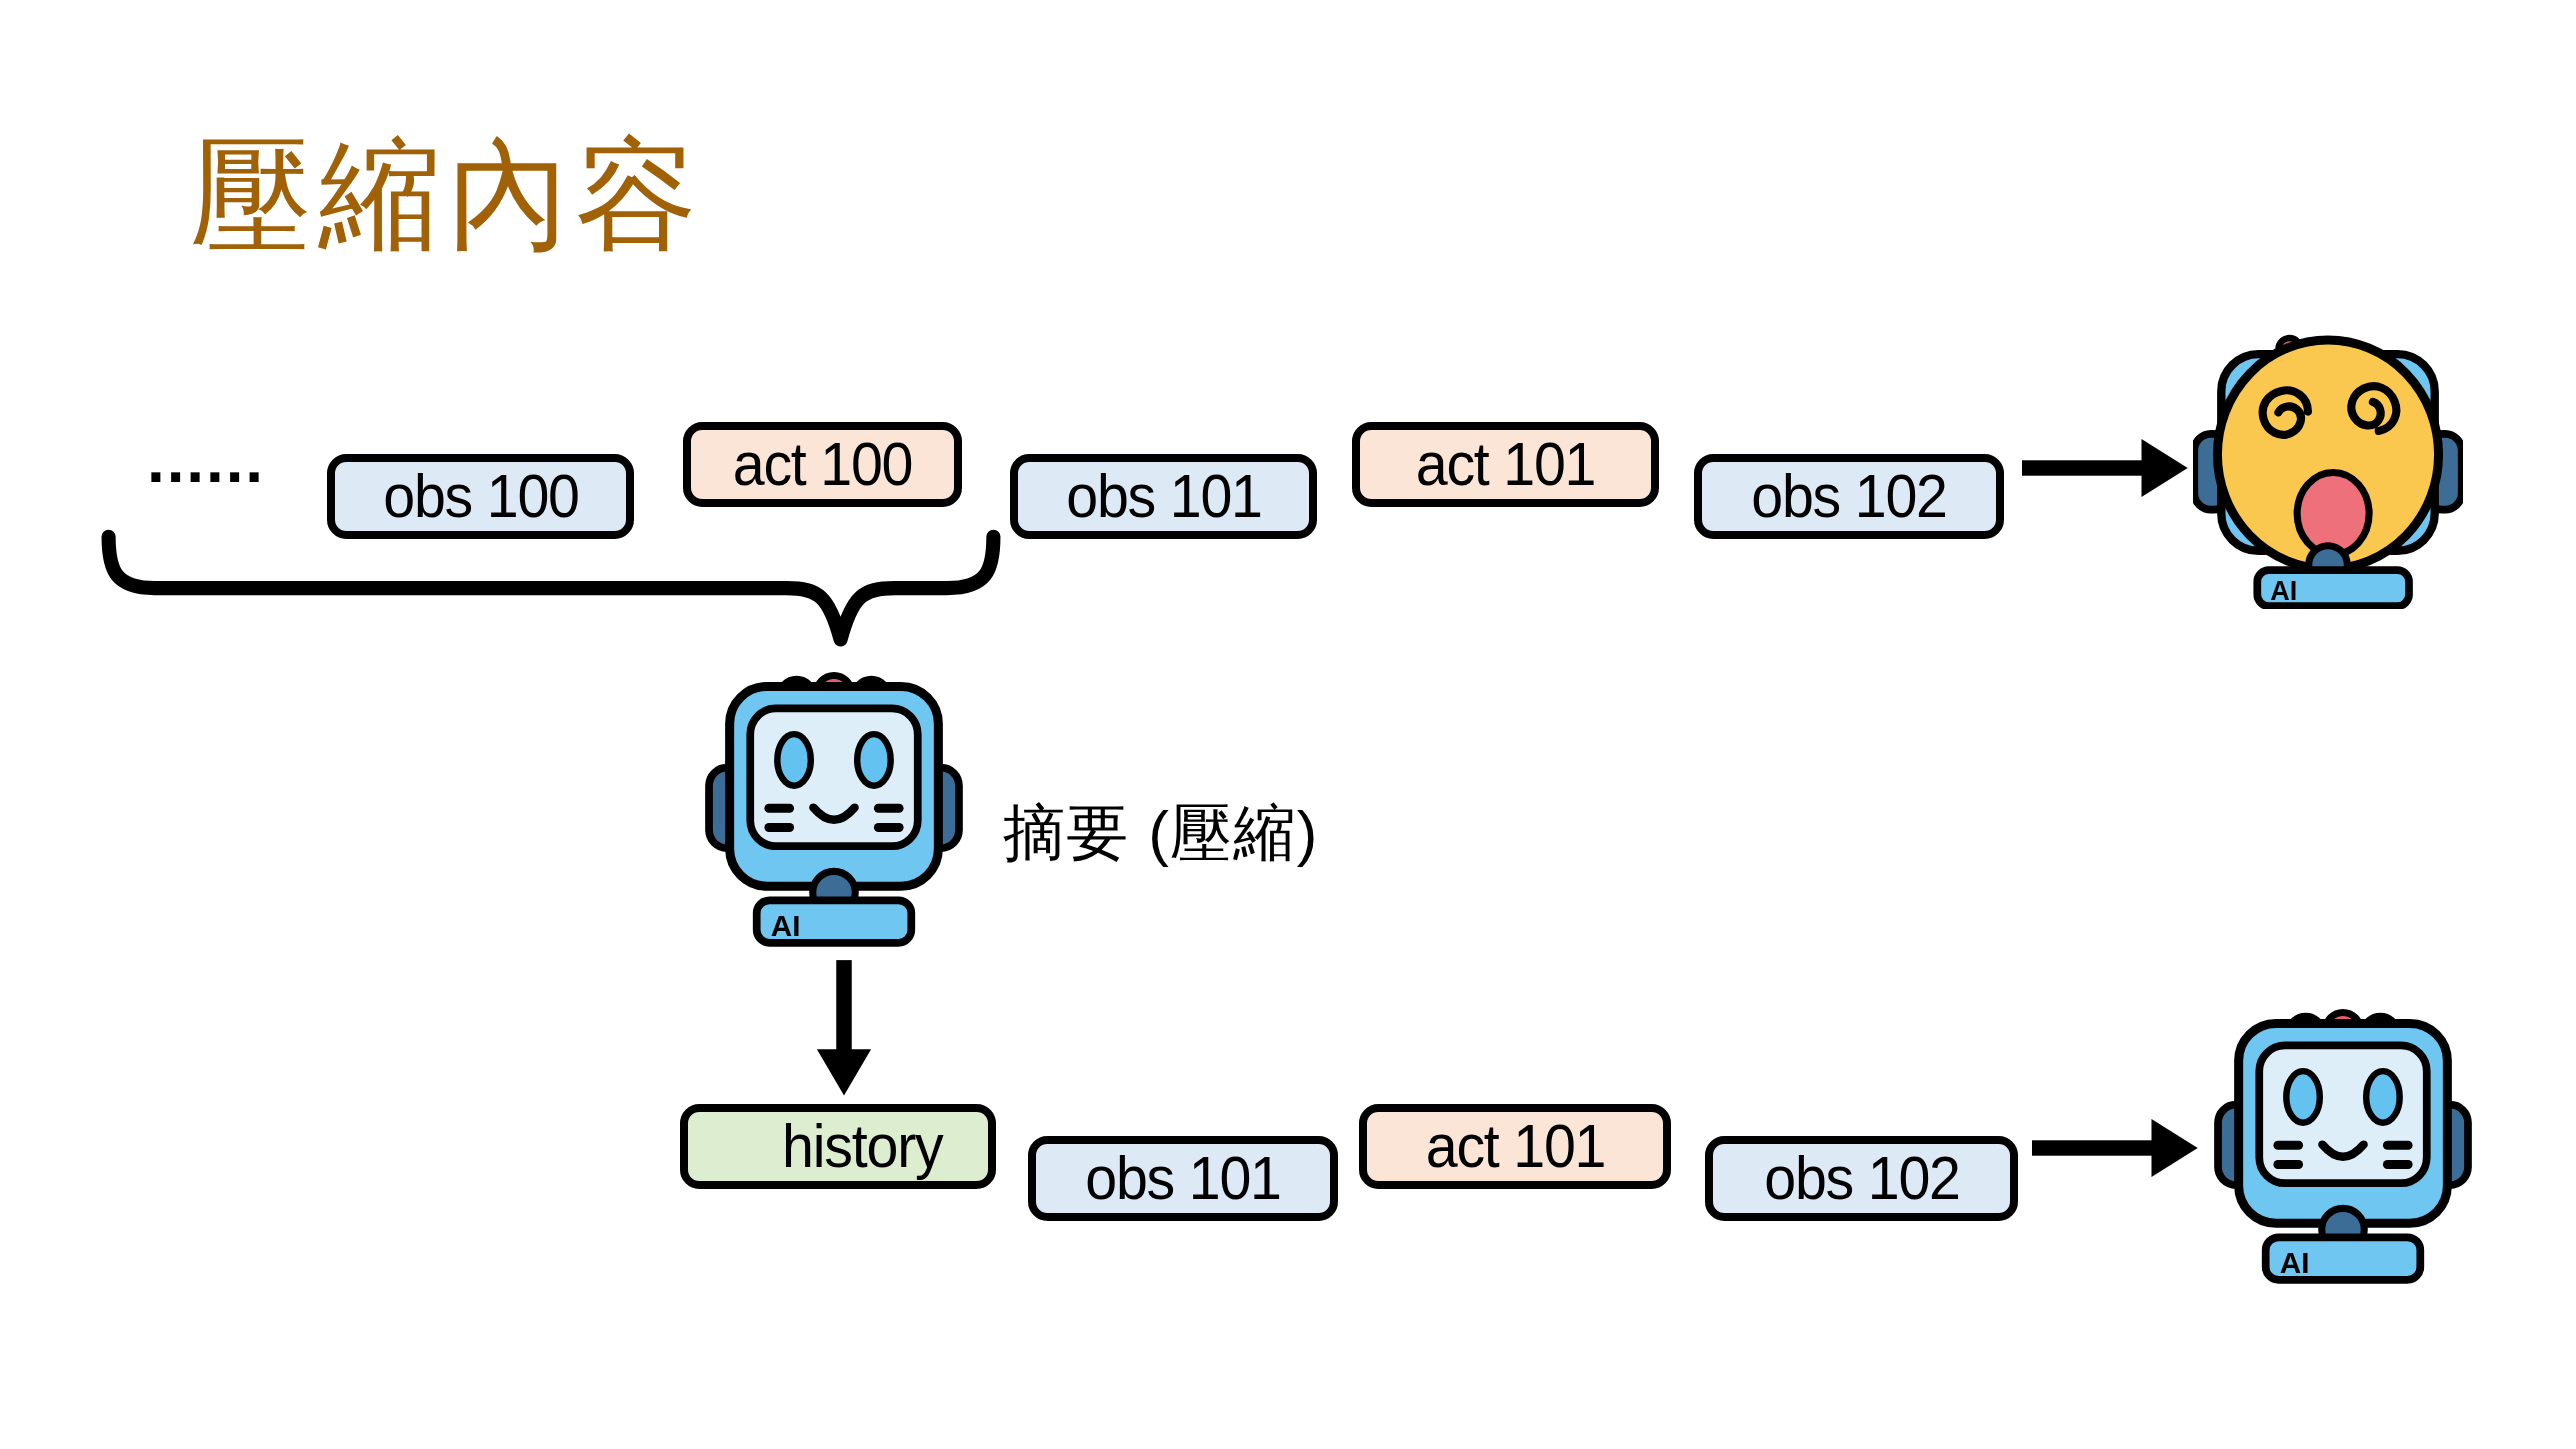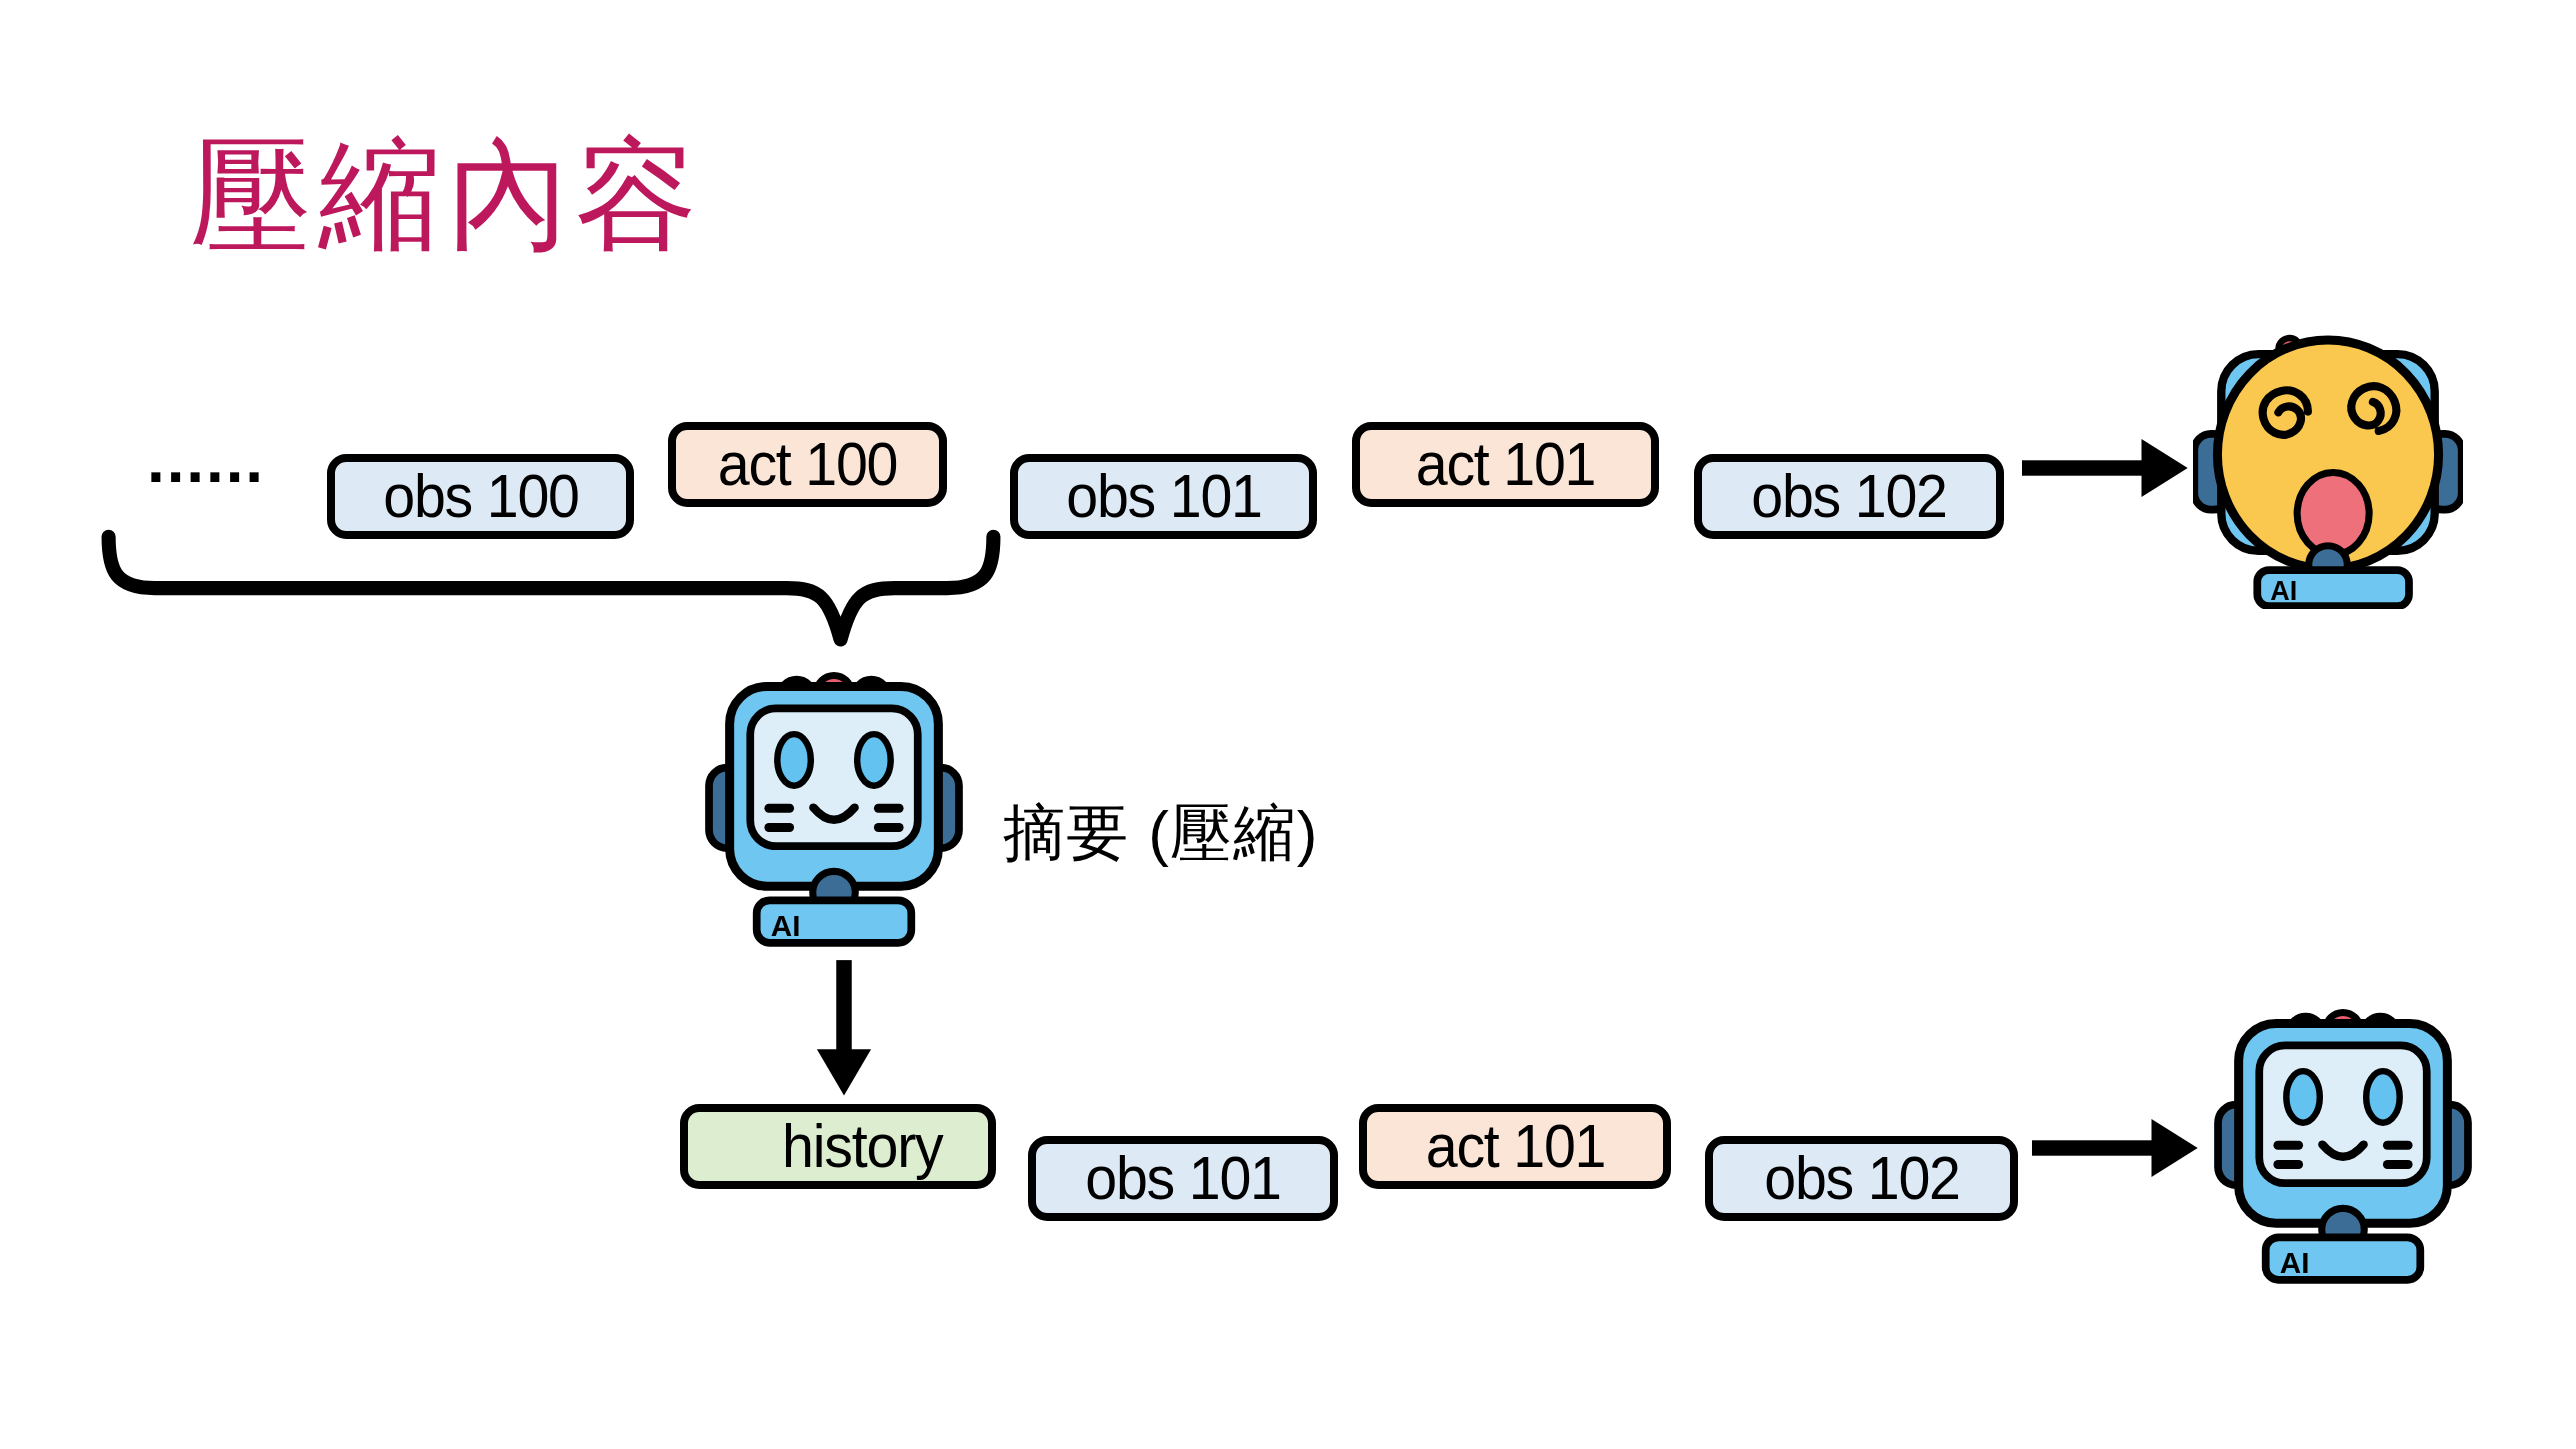--- a/index.html
+++ b/index.html
@@ -7,21 +7,21 @@
     width:2576px;height:1449px;position:relative;overflow:hidden;
     background:#ffffff;
     font-family:"Liberation Sans", sans-serif;
     color:#000;
   }
   .abs{position:absolute;}
   
   .title{
     left:190px;top:122px;
     font-size:122px;line-height:1.2;font-weight:400;letter-spacing:6.4px;
-    color:#be185d;white-space:nowrap;
+    color:#a16207;white-space:nowrap;
   }
   
   .chip{
     position:absolute;height:85px;box-sizing:border-box;
     border:8.4px solid var(--outline,#000);border-radius:19.3px;
     display:flex;align-items:center;justify-content:center;
   }
   .chip-label{
     font-size:61px;letter-spacing:-1.3px;line-height:1;
     transform:scaleX(.94);white-space:nowrap;
@@ -58,21 +58,21 @@
 </head>
 <body>
 
 <div class="abs title">壓縮內容</div>
 
 <div class="abs ellipsis">......</div>
 
 <div class="chip blue" style="left:327px;top:422px;width:307px">
   <span class="chip-label">obs 100</span>
 </div>
-<div class="chip orange" style="left:668px;top:422px;width:279px">
+<div class="chip orange" style="left:683px;top:422px;width:279px">
   <span class="chip-label">act 100</span>
 </div>
 <div class="chip blue" style="left:1010px;top:422px;width:307px">
   <span class="chip-label">obs 101</span>
 </div>
 <div class="chip orange" style="left:1352px;top:422px;width:307px">
   <span class="chip-label">act 101</span>
 </div>
 <div class="chip blue" style="left:1694px;top:422px;width:310px">
   <span class="chip-label">obs 102</span>

